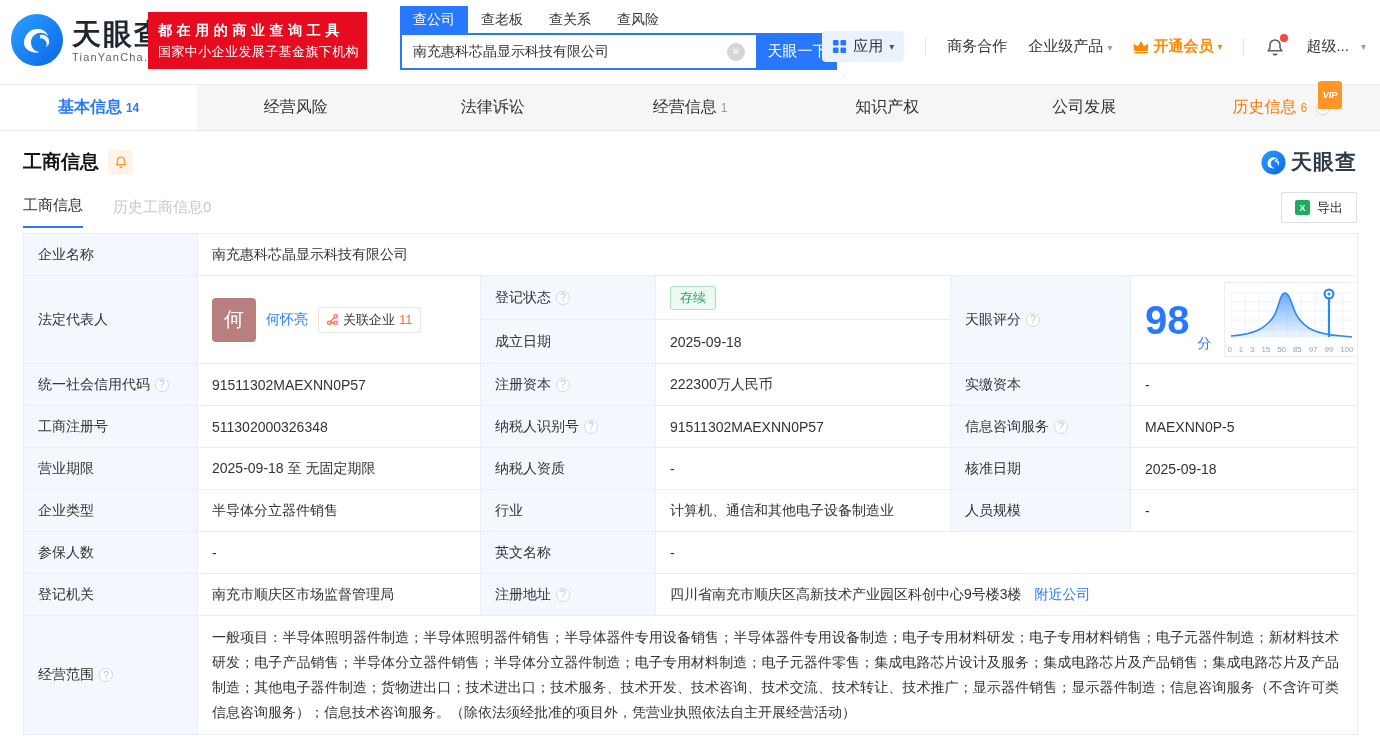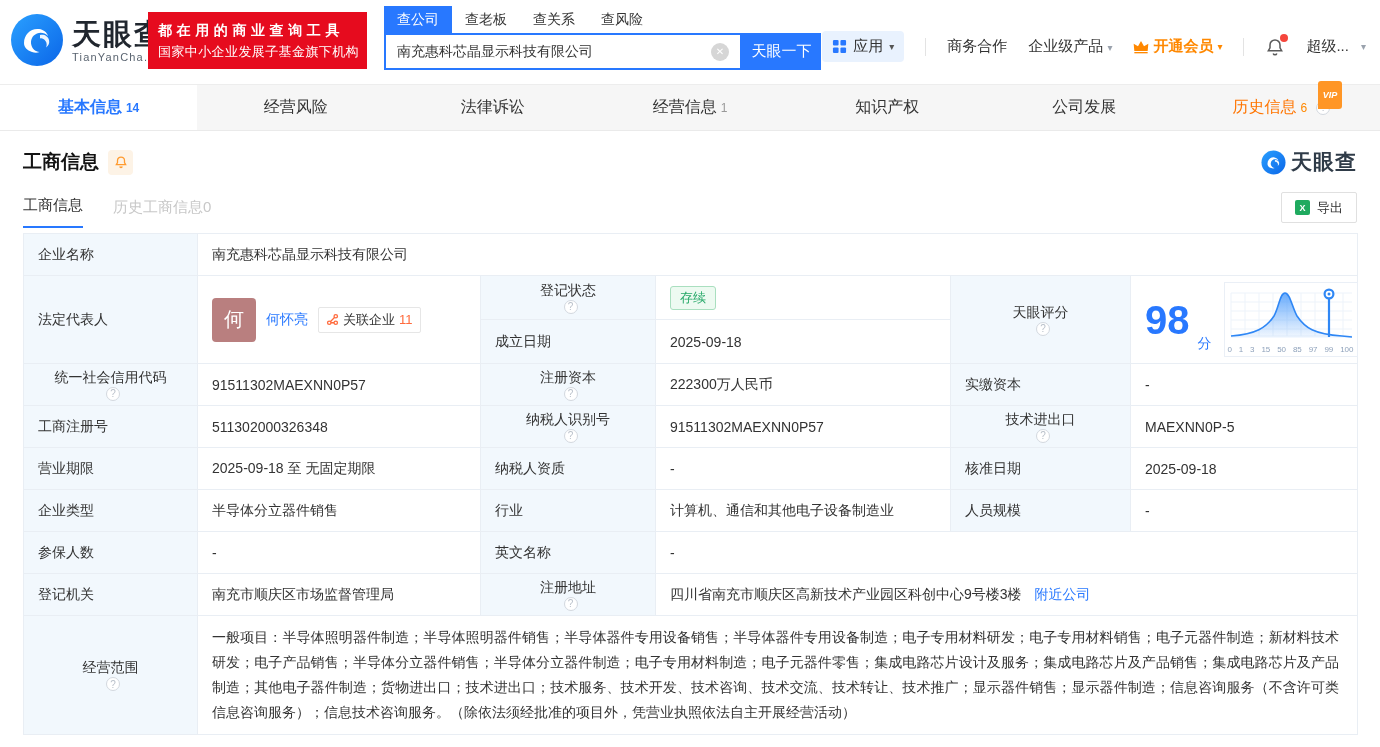--- a/index.html
+++ b/index.html
@@ -8,21 +8,21 @@
   
   .topbar { position:relative; height:84px; background:#fff; }
   .logo { position:absolute; left:10px; top:13px; display:flex; align-items:center; gap:8px; }
   .logo-txt { display:flex; flex-direction:column; }
   .brand { font-size:29px; font-weight:bold; color:#20262e; letter-spacing:2px; line-height:33px; }
   .brand-domain { font-size:11px; color:#5a6470; letter-spacing:1.2px; }
   .banner { position:absolute; left:148px; top:12px; width:219px; height:57px; background:#e60b1e; color:#fff; padding:7px 10px; }
   .banner .l1 { font-size:14px; font-weight:bold; letter-spacing:4.6px; line-height:22px; white-space:nowrap; }
   .banner .l2 { font-size:13px; letter-spacing:0.4px; line-height:21px; white-space:nowrap; }
 
-  .search { position:absolute; left:384px; top:5px; }
+  .search { position:absolute; left:400px; top:5px; }
   .stabs { display:flex; align-items:center; height:28px; }
   .stab { padding:0 13px; font-size:14px; color:#333; line-height:27px; cursor:pointer; }
   .stab.active { background:#2878ff; color:#fff; }
   .srow { display:flex; }
   .sinput { width:358px; height:37px; border:2px solid #2878ff; background:#fff; display:flex; align-items:center; padding:0 11px; font-size:14px; color:#333; }
   .sclear { margin-left:auto; width:18px; height:18px; border-radius:50%; background:#d6d6d6; color:#fff; font-size:10px; display:flex; align-items:center; justify-content:center; cursor:pointer; }
   .sbtn { width:79px; height:37px; background:#2878ff; color:#fff; border:none; font-size:15px; cursor:pointer; font-family:inherit; }
 
   .hnav { position:absolute; right:14px; top:31px; display:flex; align-items:center; gap:21px; font-size:15px; }
   .chip { background:#e9f2fe; border-radius:4px; padding:6px 10px; display:flex; align-items:center; gap:6px; cursor:pointer; }
@@ -61,21 +61,21 @@
   .subtab.active { color:#333; border-bottom:2px solid #2878ff; }
   .subtab.inactive { color:#c8c8c8; }
   .export { margin-left:auto; margin-bottom:5px; display:flex; align-items:center; gap:7px; border:1px solid #e0e0e0; border-radius:2px; height:31px; padding:0 13px; font-size:13px; color:#333; background:#fff; cursor:pointer; }
   .xls { width:15px; height:15px; background:#1faa5f; border-radius:2px; color:#fff; font-size:9px; font-weight:bold; display:flex; align-items:center; justify-content:center; }
 
   
   table.info { border-collapse:collapse; table-layout:fixed; width:1334px; margin-top:5px; }
   .info td { border:1px solid #e9eef4; font-size:14px; padding:0 14px; height:42px; vertical-align:middle; color:#333; }
   .info td.l { background:#f2f8fd; }
   .info td.v { background:#fff; }
-  .lwrap { display:flex; align-items:center;flex-direction:column; }
+  .lwrap { display:flex; align-items:center; }
   tr.half td { height:44px; }
   .legal-cell { display:flex; align-items:center; gap:10px; }
   .avatar { width:44px; height:44px; background:#b97f7f; border-radius:4px; color:#fff; font-size:20px; display:flex; align-items:center; justify-content:center; flex:none; }
   .legal-name { color:#2878ff; cursor:pointer; }
   .rel-badge { display:flex; align-items:center; gap:4px; border:1px solid #e6e6e6; border-radius:2px; padding:3px 7px; font-size:13px; background:#fff; cursor:pointer; }
   .rel-count { color:#ff6a3c; }
   .badge-green { display:inline-block; border:1px solid #a9dfbf; background:#edfaf1; color:#28a96a; font-size:13px; padding:2px 9px; border-radius:3px; }
   .link { color:#2878ff; cursor:pointer; }
   .addr-link { margin-left:9px; }
   .score-v { padding:4px 6px; }
@@ -370,21 +370,21 @@
       <td class="v">511302000326348</td>
       <td class="l">
         <span class="lwrap">
               <span>纳税人识别号</span>
               <span class="qmark">?</span>
             </span>
       </td>
       <td class="v">91511302MAEXNN0P57</td>
       <td class="l">
         <span class="lwrap">
-              <span>技术进出口</span>
+              <span>信息咨询服务</span>
               <span class="qmark">?</span>
             </span>
       </td>
       <td class="v">MAEXNN0P-5</td>
     </tr>
     <tr>
       <td class="l">营业期限</td>
       <td class="v">2025-09-18 至 无固定期限</td>
       <td class="l">纳税人资质</td>
       <td class="v">-</td>

